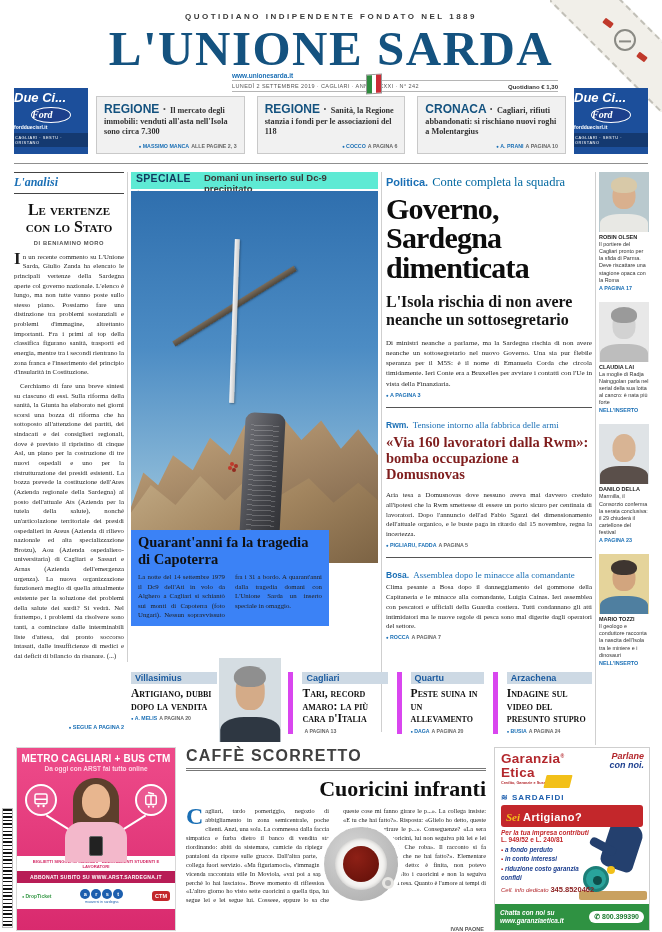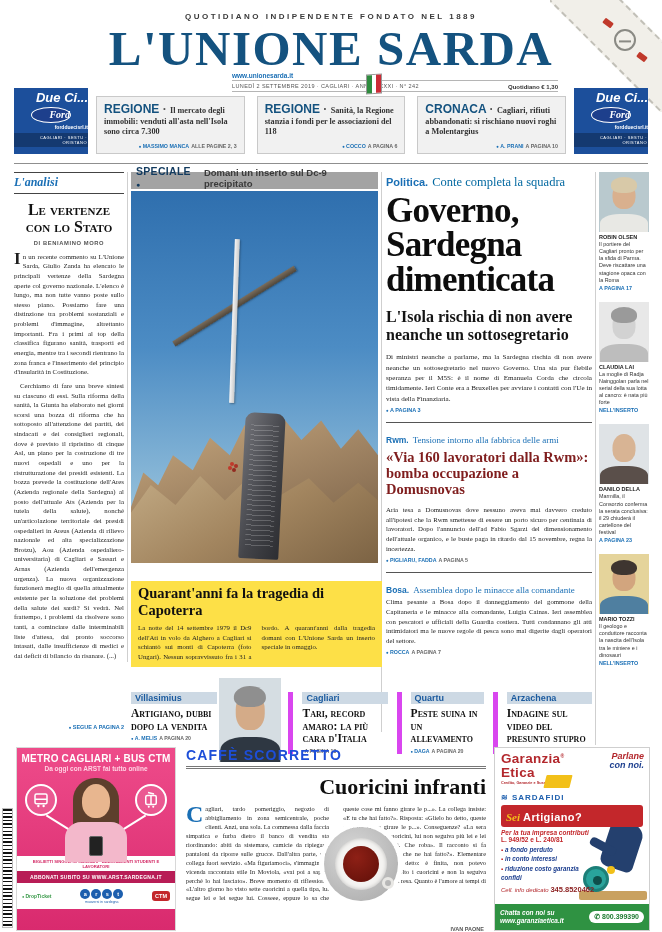--- a/index.html
+++ b/index.html
@@ -24,21 +24,21 @@
   .dateline { font-family:"Liberation Sans", sans-serif; font-size:5.5px; color:#555; letter-spacing:.4px;
     border-top:1px solid #b5b5b5; border-bottom:1px solid #b5b5b5; padding:2px 0; }
   .flag { position:absolute; top:74px; left:366px; width:16px; height:20px; display:flex; z-index:2;
     border:1px solid #999; transform:skewY(-4deg); background:#fff; }
   .flag i { flex:1; } .flag i:nth-child(1){background:#2e8b3e;} .flag i:nth-child(2){background:#fff;} .flag i:nth-child(3){background:#cc2b36;}
   .price { position:absolute; top:84px; left:490px; width:68px; text-align:right;
     font-family:"Liberation Sans", sans-serif; font-size:6px; color:#333; font-weight:bold; }
 
   
   .dueci { position:absolute; top:88px; width:74px; height:66px; background:#1c4f9b; color:#fff;
-    text-align:right; padding-top:2px; font-family:"Liberation Sans", sans-serif; overflow:hidden; }
+    text-align:left; padding-top:2px; font-family:"Liberation Sans", sans-serif; overflow:hidden; }
   .dueci.left{ left:14px; } .dueci.right{ right:14px; }
   .dc-name { font-size:13px; font-weight:bold; font-style:italic; }
   .ford-oval { width:40px; height:16px; margin:2px auto 1px; background:#1d3f8c; border:1.5px solid #fff; border-radius:50%;
     font-family:"Liberation Serif", serif; font-style:italic; font-weight:bold; font-size:10px; line-height:13px; }
   .dc-site { font-size:5px; font-weight:bold; }
   .dc-foot { margin-top:3px; background:rgba(0,0,0,.28); font-size:4px; letter-spacing:.5px; padding:2px 1px; }
 
   
   .briefs { position:absolute; top:96px; left:96px; width:470px; height:58px; display:flex; gap:12px; }
   .brief { flex:1; background:#f1f1f1; border:1px solid #c9c9c9; padding:5px 7px 4px;
@@ -61,22 +61,22 @@
   .an-title { font-variant:small-caps; font-weight:bold; font-size:16px; line-height:1.05; text-align:center; margin:8px 0 4px; color:#111; }
   .an-byline { font-family:"Liberation Sans", sans-serif; font-size:5.8px; font-weight:bold; letter-spacing:.6px; color:#555; text-align:center; margin-bottom:6px; }
   .an-body { font-size:6.8px; line-height:1.42; text-align:justify; color:#1e1e1e; height:468px; overflow:hidden; }
   .an-body p { margin-bottom:4px; }
   .an-body p + p { text-indent:6px; }
   .an-body p:first-child::first-letter { float:left; font-size:17px; line-height:13px; font-weight:bold; padding-right:2px; }
   .an-more { margin-top:4px; text-align:right; font-family:"Liberation Sans", sans-serif; font-size:5.5px; font-weight:bold; color:#1a6fb5; }
   .an-more::before { content:"● "; font-size:4.5px; }
 
   
-  .speciale { position:absolute; top:172px; left:131px; width:247px; height:17px; background:#a3a3a3;
-    font-family:"Liberation Sans", sans-serif; display:flex; align-items:flex-end; padding:0 5px; gap:8px; }
+  .speciale { position:absolute; top:172px; left:131px; width:247px; height:17px; background:#5eead4;
+    font-family:"Liberation Sans", sans-serif; display:flex; align-items:flex-start; padding:0 5px; gap:8px; }
   .sp-label { font-size:10.5px; font-weight:bold; color:#123a5e; letter-spacing:.3px; }
   .sp-label::after { content:" ●"; font-size:7px; }
   .sp-text { font-size:9.5px; color:#3a3a3a; font-weight:bold; }
 
   .photo { position:absolute; top:191px; left:131px; width:247px; height:372px; overflow:hidden;
     background:linear-gradient(to bottom,#2f6fae 0%,#4c8cc4 42%,#8fbcd9 82%,#c3dbe8 100%); }
   .rocks { position:absolute; left:0; right:0; bottom:0; height:58%;
     background:linear-gradient(160deg,#d6c09c 0%,#b89a74 38%,#93785a 70%,#6f5a41 100%);
     clip-path:polygon(0 74%,5% 58%,11% 64%,17% 50%,25% 57%,32% 42%,40% 50%,46% 36%,54% 46%,61% 32%,69% 43%,77% 34%,85% 47%,92% 38%,100% 50%,100% 100%,0 100%); }
   .rocks2 { position:absolute; left:0; right:0; bottom:0; height:30%;
@@ -87,30 +87,30 @@
   .cross-bar { position:absolute; left:13%; top:30%; width:58%; height:6px;
     background:linear-gradient(to bottom,#7a6d5c,#4f463a); transform:rotate(-32deg); box-shadow:1px 1px 2px rgba(0,0,0,.35); }
   .stele { position:absolute; left:45%; bottom:1%; width:40px; height:146px;
     background:linear-gradient(105deg,#73747a 0%,#434449 55%,#2d2e32 100%);
     border-radius:9px 9px 2px 2px; transform:rotate(3deg); }
   .stele::after { content:""; position:absolute; left:6px; top:12px; right:6px; bottom:10px;
     background:repeating-linear-gradient(to bottom,rgba(255,255,255,.4) 0 1px,transparent 1px 5px); opacity:.5; }
   .flowers { position:absolute; left:40%; bottom:26%; width:4px; height:4px; background:#c0392b; border-radius:50%;
     box-shadow:4px 2px 0 #a93226, -2px 4px 0 #c0392b, 2px 6px 0 #922b21; }
 
-  .caption { position:absolute; top:581px; left:131px; width:251px; background:#fde047; padding:4px 7px 6px; }
+  .caption { position:absolute; top:530px; left:131px; width:198px; background:#3b82f6; padding:4px 7px 6px; }
   .cap-title { font-size:14.5px; font-weight:bold; color:#101010; margin-bottom:4px; }
   .cap-body { columns:2; column-gap:10px; font-size:6.8px; line-height:1.4; text-align:justify; color:#222; }
 
   
   .leadcol { position:absolute; top:172px; left:386px; width:206px; }
   .kicker { line-height:1.1; margin-bottom:4px; }
   .ksec { font-family:"Liberation Sans", sans-serif; font-weight:bold; color:#1a6fb5; font-size:11px; }
   .ktxt { color:#0369a1; font-size:12.5px; }
-  .lead-h { font-size:35px; font-weight:bold; line-height:.99; letter-spacing:-.8px; color:#0d0d0d; margin:4px 0 10px; }
+  .lead-h { font-size:30px; font-weight:bold; line-height:.99; letter-spacing:-.8px; color:#0d0d0d; margin:4px 0 10px; }
   .lead-sub { font-size:16px; font-weight:bold; line-height:1.15; color:#141414; margin-bottom:8px; }
   .body-txt { font-size:7.1px; line-height:1.45; text-align:justify; color:#222; }
   .pref { margin-top:3px; font-family:"Liberation Sans", sans-serif; font-size:5.5px; font-weight:bold; color:#1a6fb5; }
   .pref::before { content:"● "; font-size:4.5px; }
   .story { border-top:1px solid #555; margin-top:9px; padding-top:6px; }
   .s-ksec { font-family:"Liberation Sans", sans-serif; font-weight:bold; color:#1a6fb5; font-size:8.5px; }
   .s-ktxt { color:#1a6fb5; font-size:9px; }
   .s-h { font-size:14.5px; font-weight:bold; line-height:1.1; color:#7f1d1d; margin:3px 0 7px; }
   .s-body { font-size:6.8px; line-height:1.45; text-align:justify; color:#222; }
   .s-by { margin-top:3px; font-family:"Liberation Sans", sans-serif; font-size:5.3px; color:#777; }
@@ -129,21 +129,21 @@
     background:var(--shirt); border-radius:40% 40% 0 0; }
   .p1 { --bg:#b9c9ce; --skin:#d9b08e; --hair:#d8c9a8; --shirt:#e8e8e4; }
   .p2 { --bg:#e8e8e8; --skin:#d2d2d2; --hair:#9a9a9a; --shirt:#bdbdbd; }
   .p3 { --bg:#dfe3e6; --skin:#d8b494; --hair:transparent; --shirt:#5a4f4a; }
   .p4 { --bg:#e5d49b; --skin:#d2a57e; --hair:#3e3530; --shirt:#4f7fa0; }
   .r-name { font-size:5.5px; font-weight:bold; color:#1c1c1c; margin-bottom:1px; }
   .r-text { font-size:5.4px; line-height:1.32; color:#333; }
   .r-page { font-size:5.4px; font-weight:bold; color:#1a6fb5; margin-top:1px; }
 
   
-  .localrow { position:absolute; top:692px; left:131px; width:461px; display:flex; }
+  .localrow { position:absolute; top:672px; left:131px; width:461px; display:flex; }
   .lbox { position:relative; }
   .lbox + .lbox { border-left:5px solid #d946ef; padding-left:9px; margin-left:9px; }
   .lb1 { width:150px; } .lb2 { width:100px; } .lb3 { width:88px; } .lb4 { width:100px; }
   .l-town { background:#cdd9e4; color:#1a5a9e; font-family:"Liberation Sans", sans-serif; font-weight:bold; font-size:9px; padding:1px 4px; }
   .lb1 .l-town, .lb1 .l-head, .lb1 .l-by { width:86px; }
   .l-head { font-variant:small-caps; font-weight:bold; font-size:11.5px; line-height:1.1; color:#111; margin-top:3px; }
   .l-by { font-family:"Liberation Sans", sans-serif; font-size:5.2px; color:#888; margin-top:3px; }
   .l-by .bname { color:#1a6fb5; font-weight:bold; } .l-by .bname::before{ content:"● "; font-size:4.2px; }
   .l-by .bpage { font-weight:bold; color:#666; margin-left:2px; }
   .pv { position:absolute; left:88px; top:-14px; width:62px; height:84px;
@@ -173,21 +173,21 @@
   .ctm-logos { background:#fff; height:26px; display:flex; align-items:center; justify-content:space-between; padding:0 5px; }
   .lg1 { color:#3a9a4a; font-size:5px; font-weight:bold; }
   .lg1::before { content:"●"; color:#3a9a4a; margin-right:1px; font-size:4px; }
   .lg2 { display:flex; flex-direction:column; align-items:center; }
   .lg2-circles { display:flex; gap:1px; }
   .lg2-circles span { width:10px; height:10px; border-radius:50%; background:#1d5fae; color:#fff; font-size:5.5px; line-height:10px; text-align:center; font-weight:bold; }
   .lg2-cap { font-size:3.5px; color:#1d5fae; margin-top:1px; }
   .lg3 { background:#c3272b; color:#fff; font-size:5.5px; font-weight:bold; border-radius:3px; padding:2px 3px; }
 
   .caffe { position:absolute; left:186px; top:747px; width:300px; height:185px; }
-  .cf-label { font-family:"Liberation Sans", sans-serif; color:#1d4ed8; font-weight:bold; font-size:14px; letter-spacing:1.2px; }
+  .cf-label { font-family:"Liberation Sans", sans-serif; color:#404040; font-weight:bold; font-size:16px; letter-spacing:1.2px; }
   .cf-rule { border-top:1px solid #777; border-bottom:1px solid #777; height:3px; margin:3px 0 5px; }
   .cf-title { font-size:22px; font-weight:bold; color:#0f0f0f; margin-bottom:5px;text-align:right; }
   .cf-cols { position:relative; columns:2; column-gap:14px; font-size:6.3px; line-height:1.42; text-align:justify; color:#222; height:120px; overflow:hidden; }
   .cf-cols p::first-letter { float:left; font-size:24px; line-height:19px; padding-right:2px; font-weight:bold; color:#1a6fb5; }
   .cup { position:absolute; left:138px; top:80px; width:74px; height:74px; border-radius:50%;
     background:radial-gradient(circle at 40% 35%,#d8d8d8,#a8a8a8); box-shadow:0 0 0 5px #fff; }
   .cup::before { content:""; position:absolute; left:11px; top:11px; width:52px; height:52px; border-radius:50%; background:#f4f3f1; box-shadow:inset 0 0 4px rgba(0,0,0,.25); }
   .cup::after { content:""; position:absolute; left:19px; top:19px; width:36px; height:36px; border-radius:50%;
     background:radial-gradient(circle at 38% 32%,#8e2016,#5f0f08); }
   .cup .handle { position:absolute; right:4px; bottom:12px; width:12px; height:12px; border:3px solid #e8e7e4; border-radius:50%; }

